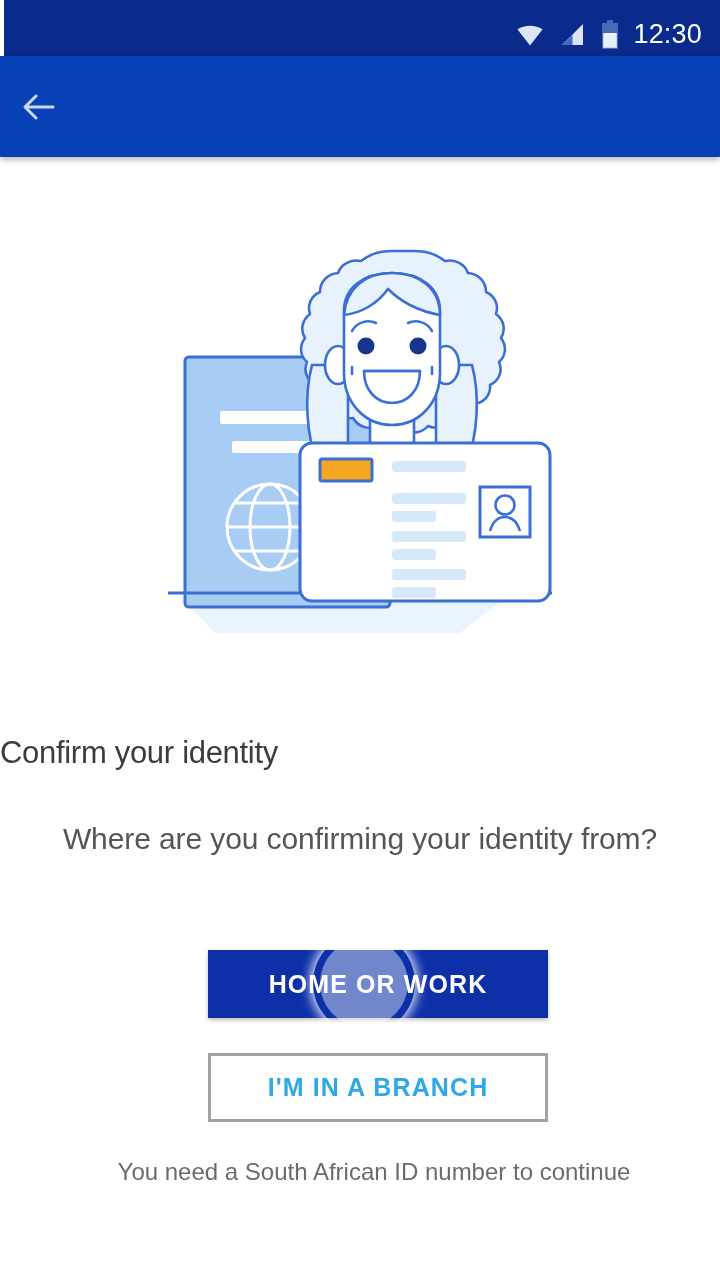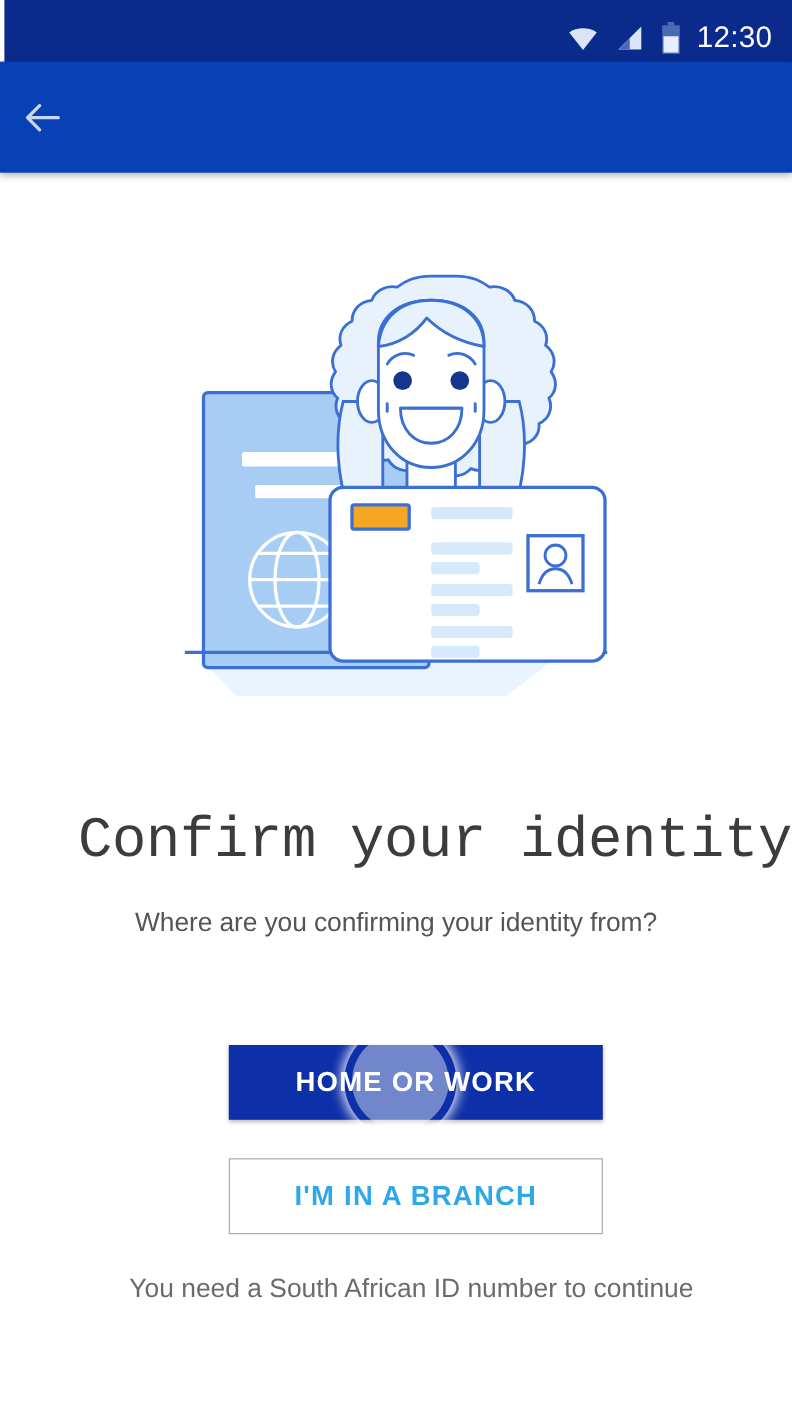--- a/index.html
+++ b/index.html
@@ -43,42 +43,42 @@
   
   #illustration-wrap {
     position: absolute; top: 195px; left: 0; width: 720px; height: 480px;
     display: flex; align-items: center; justify-content: center;
   }
   #illustration { display: block; }
 
   
   #headline {
     position: absolute; top: 735px; left: 0; width: 720px;
-    text-align: right; color: #3c3c3c;
-    font-size: 52px; font-weight: normal; letter-spacing: -.3px; font-family: Liberation Mono, monospace;
+    text-align: left; color: #3c3c3c;
+    font-size: 31px; font-weight: normal; letter-spacing: -.3px;
   }
   #subhead {
     position: absolute; top: 818px; left: 60px; width: 600px;
     text-align: center; color: #555555;
-    font-size: 24px; line-height: 42px; letter-spacing: -.1px;
+    font-size: 30px; line-height: 42px; letter-spacing: -.1px;
   }
 
   
   #primary-button {
     position: absolute; left: 208px; top: 950px; width: 340px; height: 68px;
     background: #0d2fa8; border: none; cursor: pointer;
     display: flex; align-items: center; justify-content: center;
     box-shadow: 0 2px 4px rgba(0,0,0,.28);
   }
   #primary-button-label {
     color: #ffffff; font-size: 25px; font-weight: bold; letter-spacing: 1.1px;
   }
   #secondary-button {
     position: absolute; left: 208px; top: 1053px; width: 340px; height: 69px;
-    background: #ffffff; border: 1px solid #a3a3a3; cursor: pointer;
+    background: #ffffff; border: 3px solid #a3a3a3; cursor: pointer;
     display: flex; align-items: center; justify-content: center;
   }
   #secondary-button-label {
     color: #2ea8e6; font-size: 25px; font-weight: bold; letter-spacing: 1.1px;
   }
   #footnote {
     position: absolute; top: 1158px; left: 0; width: 720px;
     text-align: center; color: #6b6b6b; font-size: 24px; padding-left: 28px;
   }
 

